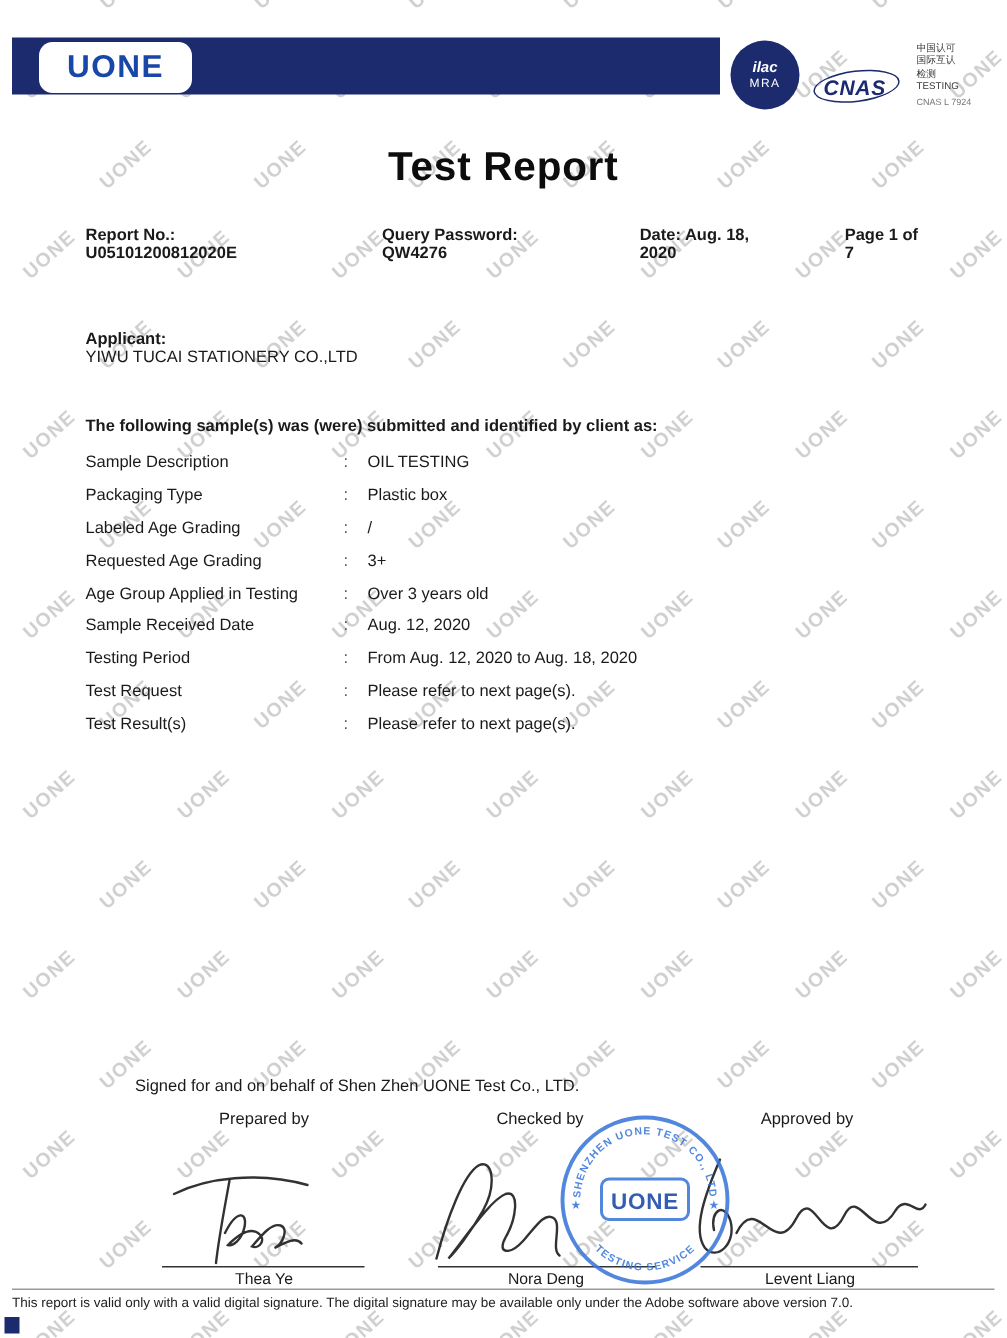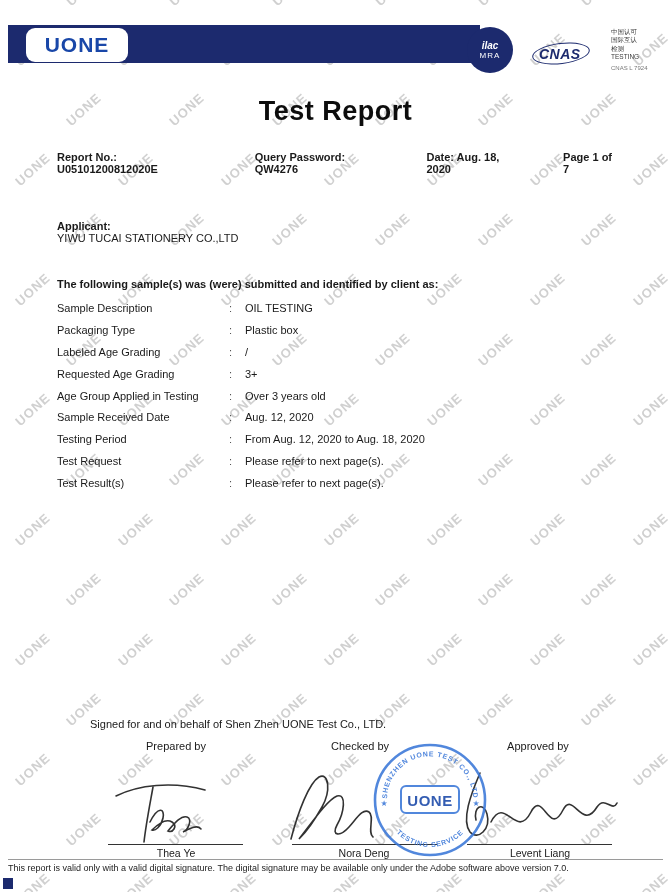--- a/index.html
+++ b/index.html
@@ -17,21 +17,21 @@
   }
   .content { position:absolute; inset:0; z-index:2; }
 
   
   .header-bar { position:absolute; left:8px; top:25px; width:472px; height:38px; background:var(--navy,#1c2a6e); }
   .logo-box {
     position:absolute; left:26px; top:28px; width:102px; height:34px; background:#fff;
     border-radius:9px; display:flex; align-items:center; justify-content:center;
   }
   .logo-text { color:var(--logo-blue,#1947a8); font-weight:bold; font-size:21px; letter-spacing:1px; }
-  .accred { position:absolute; right:6px; top:27px; display:flex; align-items:center; gap:19px; }
+  .accred { position:absolute; right:6px; top:27px; display:flex; align-items:flex-end; gap:9px; }
   .ilac {
     width:46px; height:46px; border-radius:50%; background:var(--navy,#1c2a6e);
     display:flex; flex-direction:column; align-items:center; justify-content:center; color:#fff;
   }
   .ilac-l1 { font-size:10px; font-weight:bold; font-style:italic; line-height:11px; }
   .ilac-l2 { font-size:8px; letter-spacing:1px; line-height:9px; }
   .cnas { position:relative; width:60px; height:30px; margin-top:8px; }
   .cnas-ellipse {
     position:absolute; left:0; top:4px; width:58px; height:21px;
     border:1.5px solid var(--navy,#1c2a6e); border-radius:50%; transform:rotate(-7deg);

